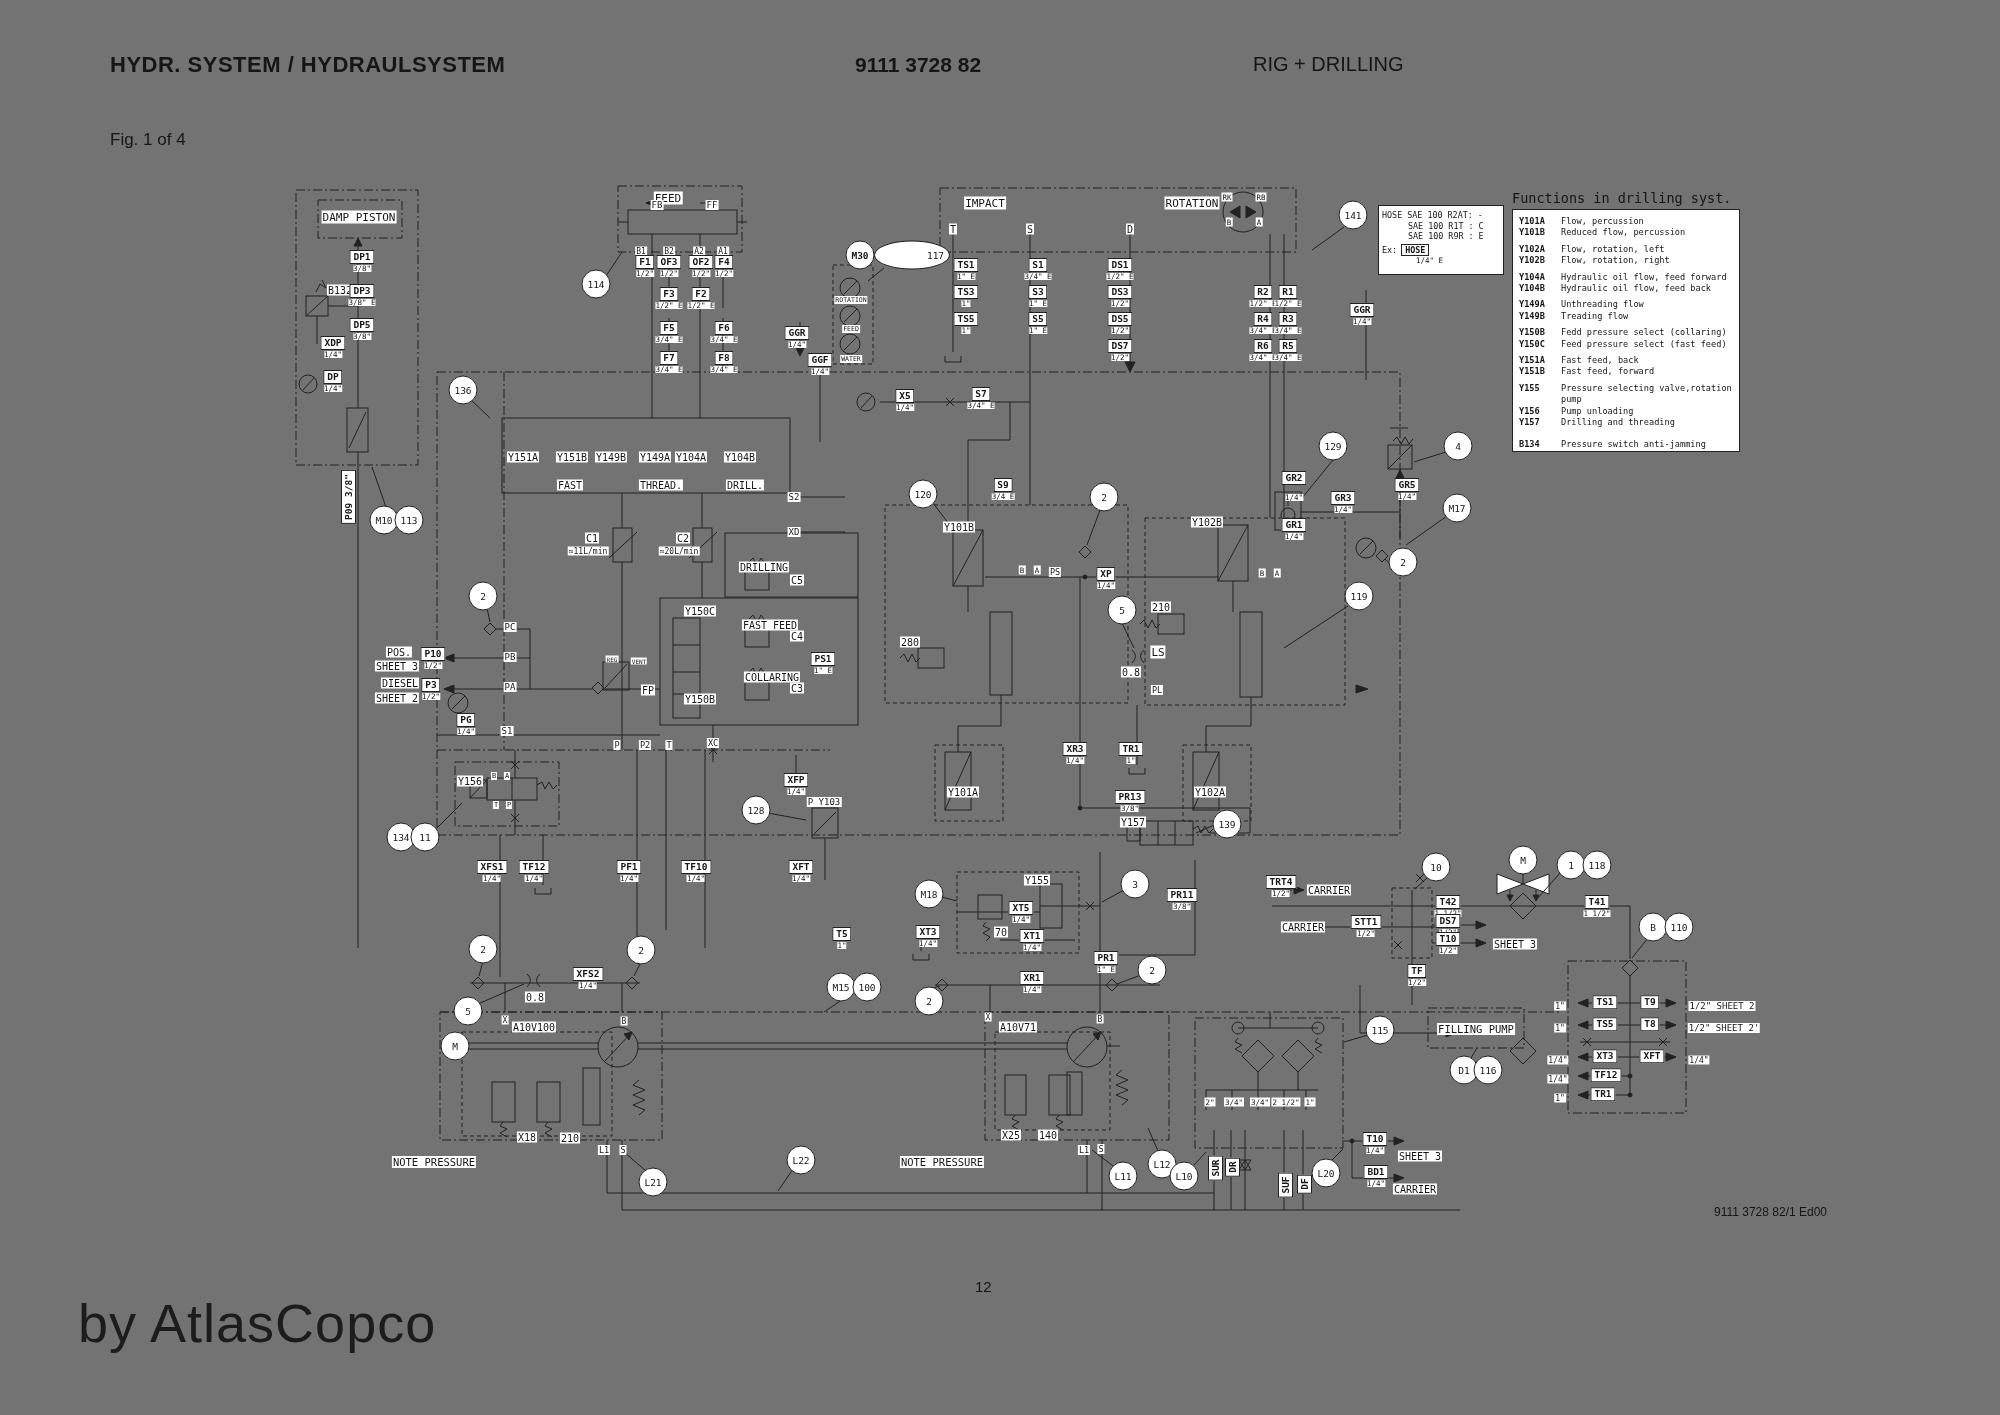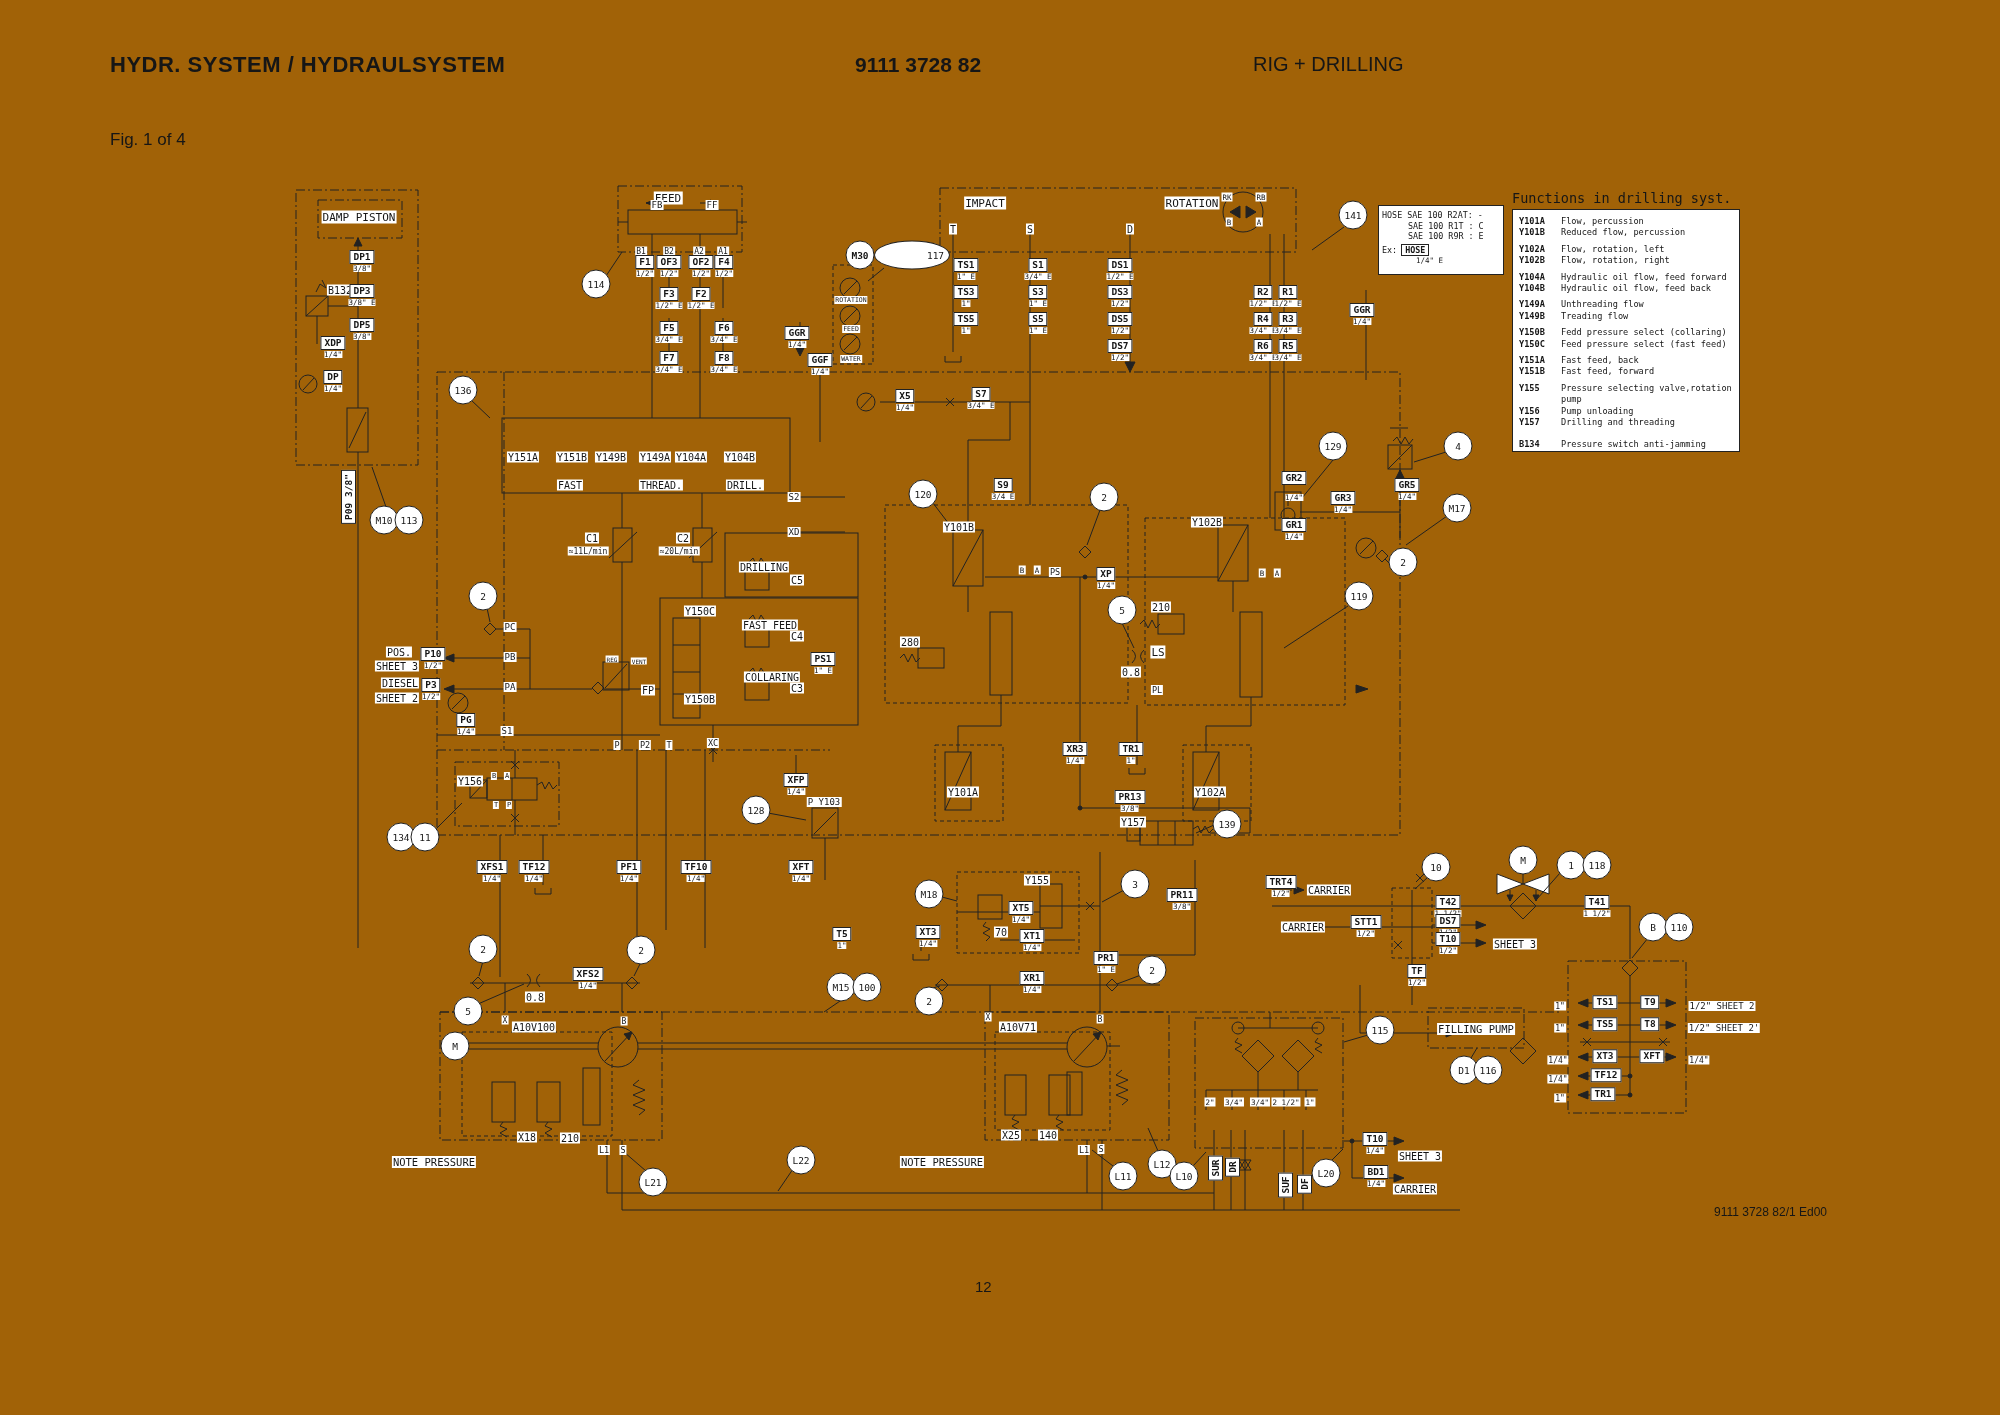--- a/index.html
+++ b/index.html
@@ -1,16 +1,16 @@
 <!DOCTYPE html>
 <html><head>
 <meta charset="utf-8">
 <style>
   html,body{margin:0;padding:0;background:#e8e8e8}
-  .page{position:relative;width:2000px;height:1415px;background:#a16207;overflow:hidden;
+  .page{position:relative;width:2000px;height:1415px;background:#737373;overflow:hidden;
         font-family:"Liberation Sans",sans-serif;color:#161616}
   .abs{position:absolute}
   svg{position:absolute;left:0;top:0}
   
   .h-title{font-size:22px;font-weight:700;letter-spacing:.5px}
   .h-doc{font-size:21px;font-weight:700}
   .h-right{font-size:20px;font-weight:400}
   .h-fig{font-size:17px}
   
   .port{position:absolute;transform:translate(-50%,-50%);display:flex;flex-direction:column;align-items:center;line-height:1;z-index:5}
@@ -987,14 +987,15 @@
       <div class="callout" style="left: 1123px; top: 1176px;">L11</div>
       <div class="callout" style="left: 1162px; top: 1164px;">L12</div>
       <div class="callout" style="left: 1184px; top: 1176px;">L10</div>
       <div class="callout" style="left: 801px; top: 1160px;">L22</div>
       <div class="callout" style="left: 455px; top: 1046px;">M</div>
       <div class="callout" style="left: 1523px; top: 860px;">M</div>
     </div>
 
   <div class="abs f-ref" style="left:1714px;top:1205px">9111 3728 82/1 Ed00</div>
   <div class="abs f-page" style="left:975px;top:1278px">12</div>
+  <div class="abs f-by" style="left:78px;top:1292px">by AtlasCopco</div>
 
 </div>
 
 </body></html>

